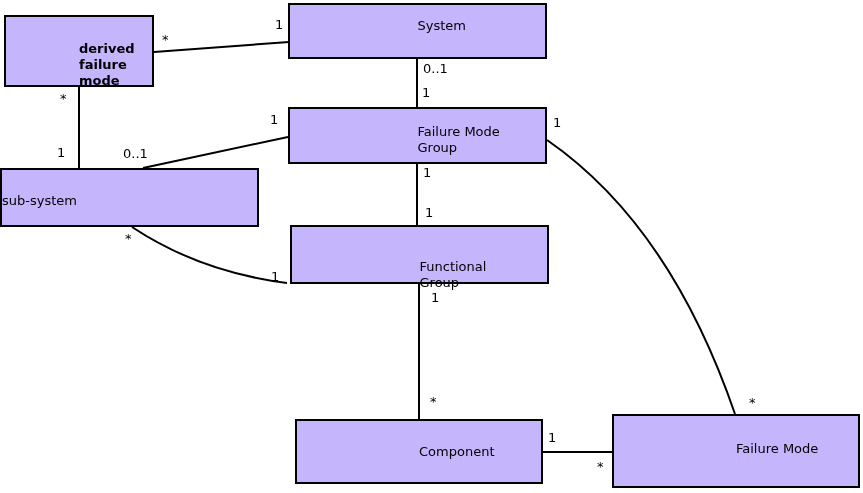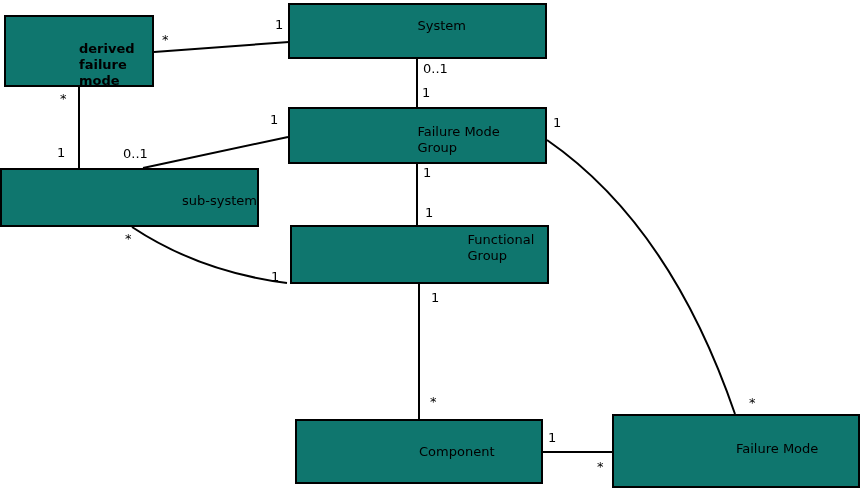--- a/index.html
+++ b/index.html
@@ -25,21 +25,21 @@
   }
   .edges-svg path {
     fill: none;
     stroke: #000000;
     stroke-width: 2;
   }
   .node {
     position: absolute;
     box-sizing: border-box;
     border: 2px solid #000000;
-    background: #0f766e;
+    background: #c4b5fd;
     padding-left: 32px;
   }
   .node-label {
     position: absolute;
     font-size: 13px;
     line-height: 16px;
     white-space: pre-line;
   }
   .mult {
     position: absolute;
@@ -53,22 +53,22 @@
   .n-system     { left: 288px; top: 3px;   width: 259px; height: 56px; }
   .n-fmg        { left: 288px; top: 107px; width: 259px; height: 57px; }
   .n-subsystem  { left: 0px;   top: 168px; width: 259px; height: 59px; }
   .n-fg         { left: 290px; top: 225px; width: 259px; height: 59px; }
   .n-component  { left: 295px; top: 419px; width: 248px; height: 65px; }
   .n-failmode   { left: 612px; top: 414px; width: 248px; height: 74px; }
 
   .t-derived    { left: 50%; top: 24px; font-weight: bold; }
   .t-system     { left: 50%; top: 13px; }
   .t-fmg        { left: 50%; top: 15px; }
-  .t-subsystem  { left: 0; right: 0; top: 23px; text-align: right; }
-  .t-fg         { left: 50%; top: 5px; margin-left: 48px; }
+  .t-subsystem  { left: 0; right: 0; top: 23px; text-align: left; }
+  .t-fg         { left: 50%; top: 32px; }
   .t-component  { left: 50%; top: 23px; }
   .t-failmode   { left: 50%; top: 25px; }
 </style>
 </head>
 <body>
 
 <div class="canvas">
 
   <svg class="edges-svg" viewBox="0 0 863 493" xmlns="http://www.w3.org/2000/svg">
     <path d="M154,52 L289,42"></path>

